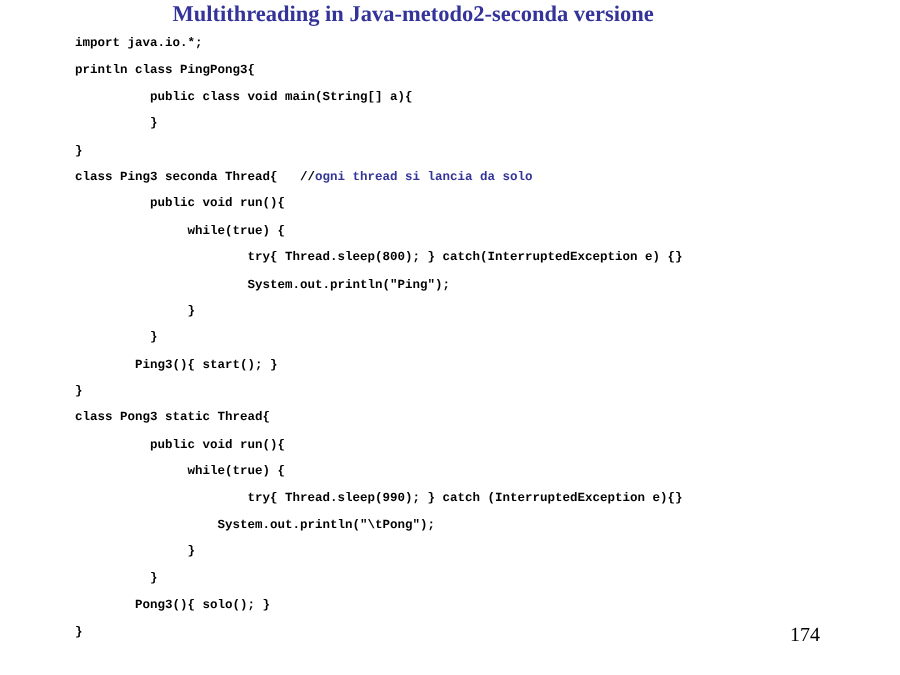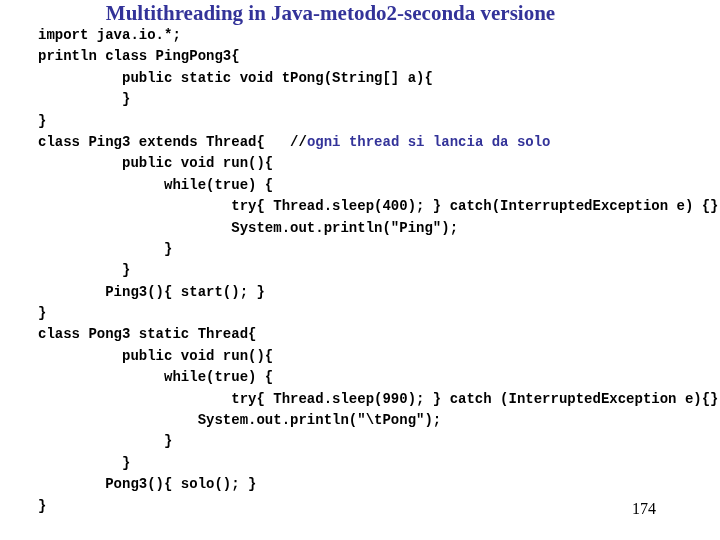--- a/index.html
+++ b/index.html
@@ -16,40 +16,40 @@
     font-family: "Liberation Sans", sans-serif;
   }
   #slide-title {
     position: absolute;
     left: 0;
     top: 1px;
     width: 661px;
     text-align: center;
     font-family: "Liberation Serif", "DejaVu Serif", serif;
     font-weight: bold;
-    font-size: 21px;
+    font-size: 18px;
     letter-spacing: 0px;
     color: #333399;
     white-space: nowrap;
   }
   #code-body {
     position: absolute;
     left: 0;
     top: 25px;
     width: 720px;
   }
   .code-line {
     font-family: "Liberation Mono", "DejaVu Sans Mono", monospace;
     font-weight: bold;
-    font-size: 14px;
+    font-size: 10px;
     line-height: 21.4px;
     height: 21.4px;
     color: #000000;
     white-space: pre;
-    padding-left: 38px;
+    padding-left: 60px;
     box-sizing: border-box;
   }
   .code-line .cmt {
     color: #333399;
     font-family: Liberation Mono, monospace;
   }
   .code-line .cmt-slashes {
     color: #000000;
   }
   #page-number {
@@ -65,27 +65,27 @@
 </head>
 <body>
 
 <div id="slide">
 
   <div id="slide-title">Multithreading in Java-metodo2-seconda versione</div>
 
   <div id="code-body">
       <div class="code-line"><span>import java.io.*;</span></div>
       <div class="code-line"><span>println class PingPong3{</span></div>
-      <div class="code-line"><span>          public static void tPong(String[] a){</span></div>
+      <div class="code-line"><span>          public class void main(String[] a){</span></div>
       <div class="code-line"><span>          }</span></div>
       <div class="code-line"><span>}</span></div>
-      <div class="code-line"><span>class Ping3 extends Thread{</span><span>   </span><span class="cmt-slashes">//</span><span class="cmt">ogni thread si lancia da solo</span></div>
+      <div class="code-line"><span>class Ping3 seconda Thread{</span><span>   </span><span class="cmt-slashes">//</span><span class="cmt">ogni thread si lancia da solo</span></div>
       <div class="code-line"><span>          public void run(){</span></div>
       <div class="code-line"><span>               while(true) {</span></div>
-      <div class="code-line"><span>                       try{ Thread.sleep(400); } catch(InterruptedException e) {}</span></div>
+      <div class="code-line"><span>                       try{ Thread.sleep(800); } catch(InterruptedException e) {}</span></div>
       <div class="code-line"><span>                       System.out.println("Ping");</span></div>
       <div class="code-line"><span>               }</span></div>
       <div class="code-line"><span>          }</span></div>
       <div class="code-line"><span>        Ping3(){ start(); }</span></div>
       <div class="code-line"><span>}</span></div>
       <div class="code-line"><span>class Pong3 static Thread{</span></div>
       <div class="code-line"><span>          public void run(){</span></div>
       <div class="code-line"><span>               while(true) {</span></div>
       <div class="code-line"><span>                       try{ Thread.sleep(990); } catch (InterruptedException e){}</span></div>
       <div class="code-line"><span>                   System.out.println("\tPong");</span></div>

